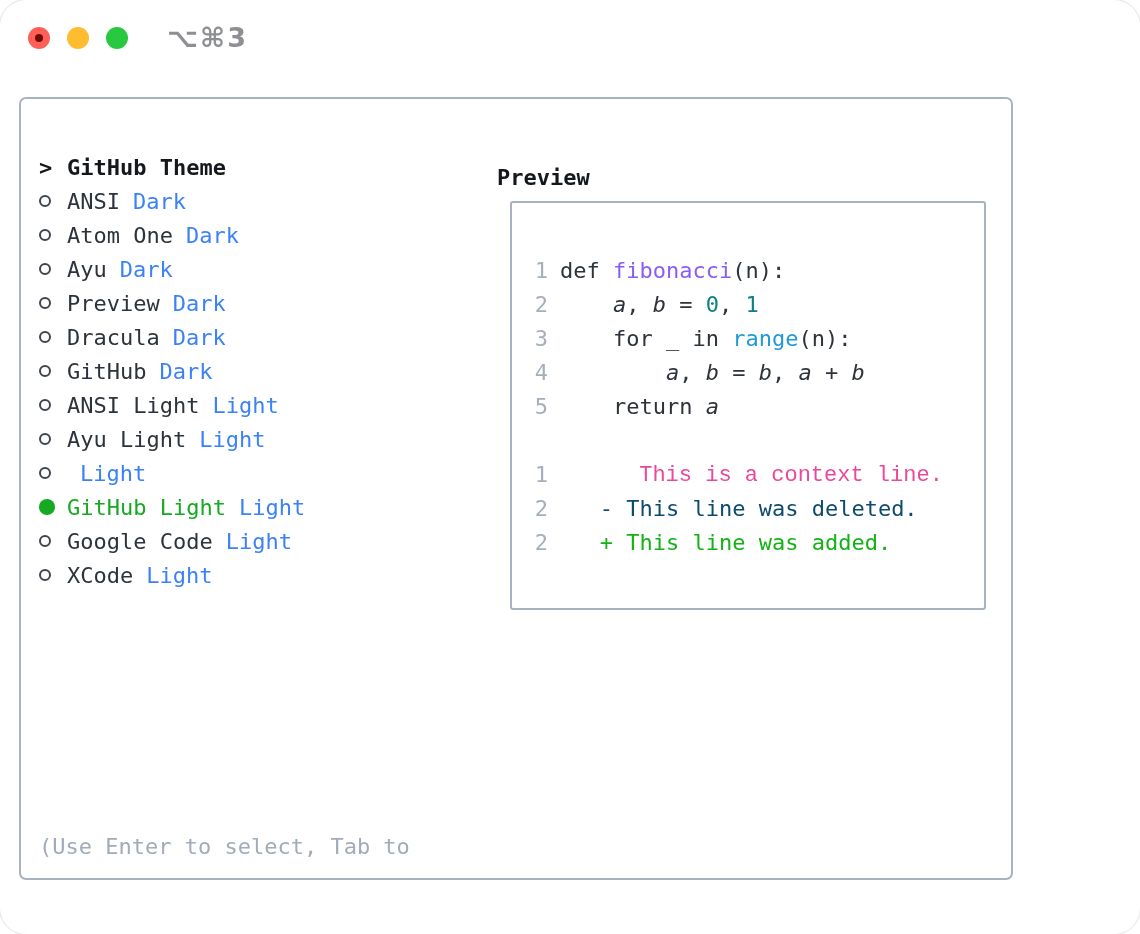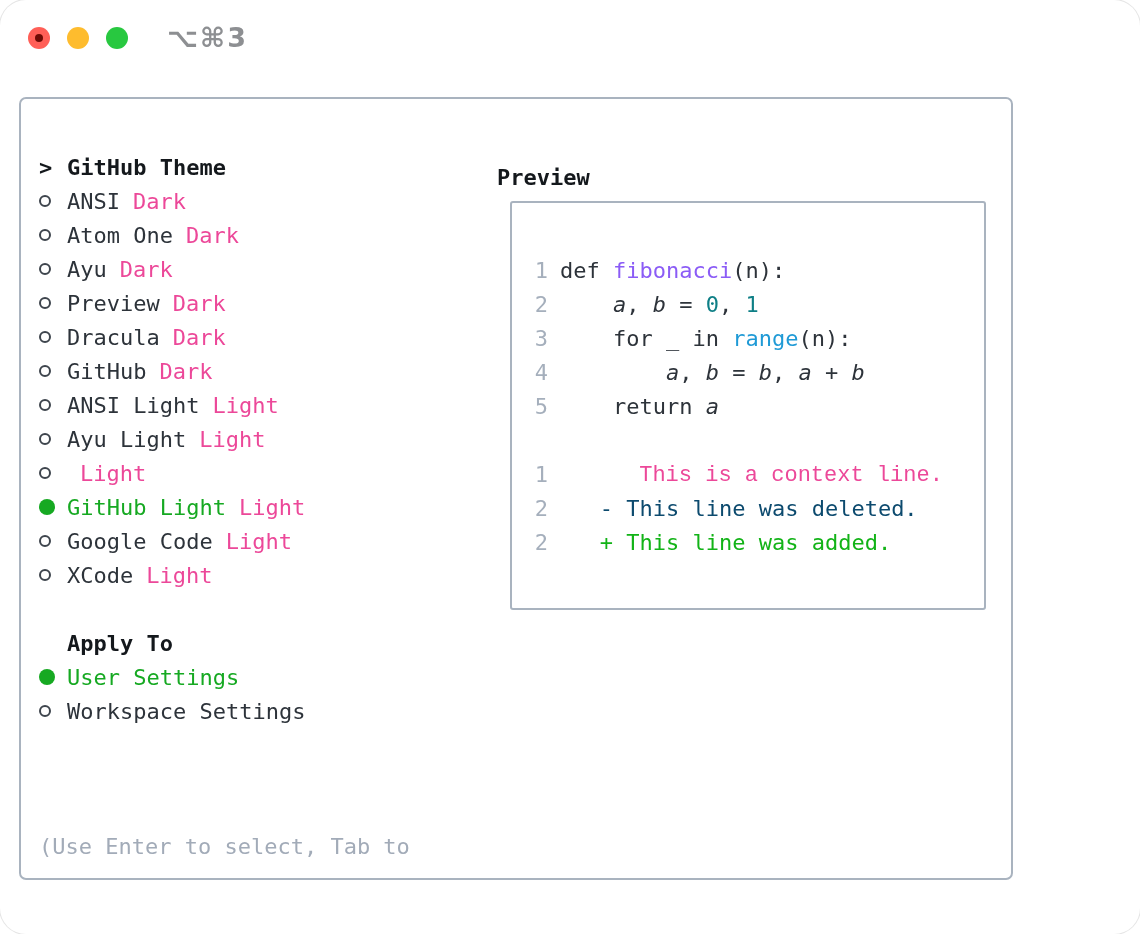--- a/index.html
+++ b/index.html
@@ -30,21 +30,21 @@
     border:2px solid #a9b3bf; border-radius:7px; background:#ffffff;
   }
 
   .row { height:34px; display:flex; align-items:center; font-size:22px; color:#2d333a; white-space:pre; }
   .marker { width:28px; display:flex; align-items:center; flex:none; }
   .gt { font-weight:700; color:#14181c; }
   .hdr-text { font-weight:700; color:#14181c; }
   .radio { width:12px; height:12px; border:2px solid #3e454d; border-radius:50%; }
   .radio-sel { width:16px; height:16px; border:none; background:#16a922; border-radius:50%; }
   .name-sel { color:#16a922;text-align:right; }
-  .tag { color:#ec4899; margin-left:13px; }
+  .tag { color:#3b82f6; margin-left:13px; }
 
   #select-block { position:absolute; left:18px; top:51px; }
   #apply-block  { position:absolute; left:18px; top:527px; }
   #hint-block   { position:absolute; left:18px; top:663px; font-size:22px; line-height:34px; color:#a2abb8; white-space:pre; }
 
   
   #preview-title { position:absolute; left:476px; top:51px;margin-top:10px; }
   #preview-box {
     position:absolute; left:489px; top:102px; width:476px; height:409px;
     border:2px solid #a9b3bf; border-radius:3px; background:#ffffff; overflow:hidden;
@@ -93,30 +93,20 @@
           <div class="row"><span class="marker"><span class="radio"></span></span><span class="name">GitHub</span><span class="tag">Dark</span></div>
           <div class="row"><span class="marker"><span class="radio"></span></span><span class="name">ANSI Light</span><span class="tag">Light</span></div>
           <div class="row"><span class="marker"><span class="radio"></span></span><span class="name">Ayu Light</span><span class="tag">Light</span></div>
           <div class="row"><span class="marker"><span class="radio"></span></span><span class="tag">Light</span></div>
           <div class="row"><span class="marker"><span class="radio radio-sel"></span></span><span class="name name-sel">GitHub Light</span><span class="tag">Light</span></div>
           <div class="row"><span class="marker"><span class="radio"></span></span><span class="name">Google Code</span><span class="tag">Light</span></div>
           <div class="row"><span class="marker"><span class="radio"></span></span><span class="name">XCode</span><span class="tag">Light</span></div>
         </div>
     </div>
 
-    <div id="apply-block">
-      <div class="row">
-        <span class="marker"></span>
-        <span class="hdr-text">Apply To</span>
-      </div>
-      <div id="apply-list">
-          <div class="row"><span class="marker"><span class="radio radio-sel"></span></span><span class="name name-sel">User Settings</span></div>
-          <div class="row"><span class="marker"><span class="radio"></span></span><span class="name">Workspace Settings</span></div>
-        </div>
-    </div>
 
     <div id="hint-block">
       <div>(Use Enter to select, Tab to</div>
       <div>change focus)</div>
     </div>
 
     <div id="preview-title" class="row">
       <span class="hdr-text">Preview</span>
     </div>
 

